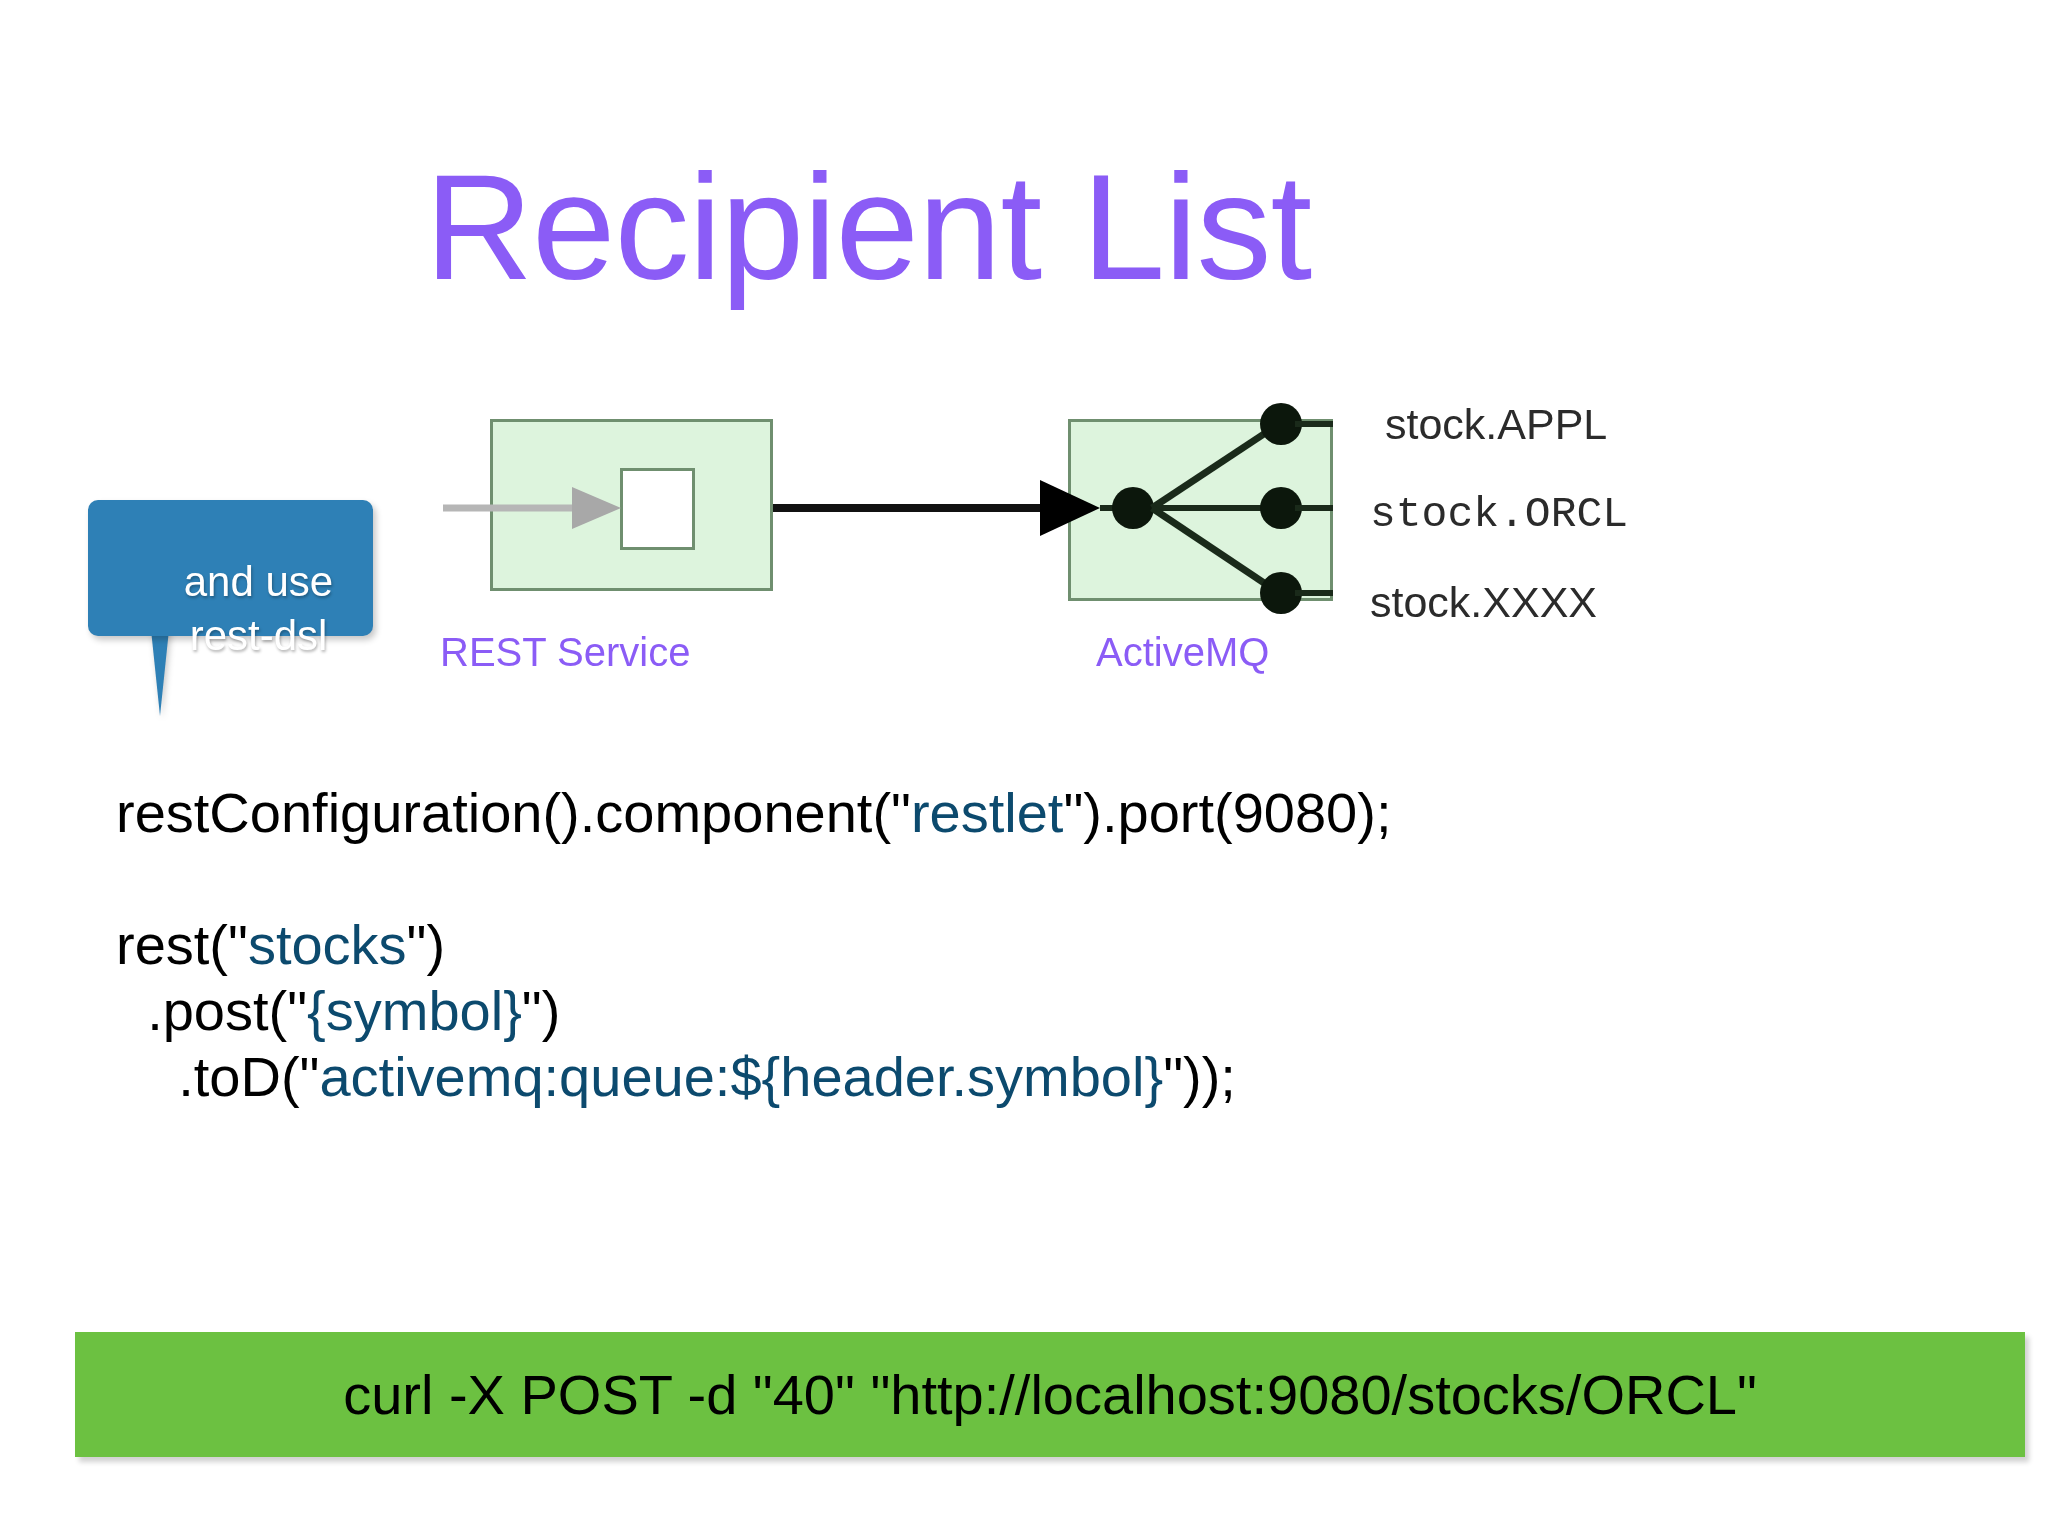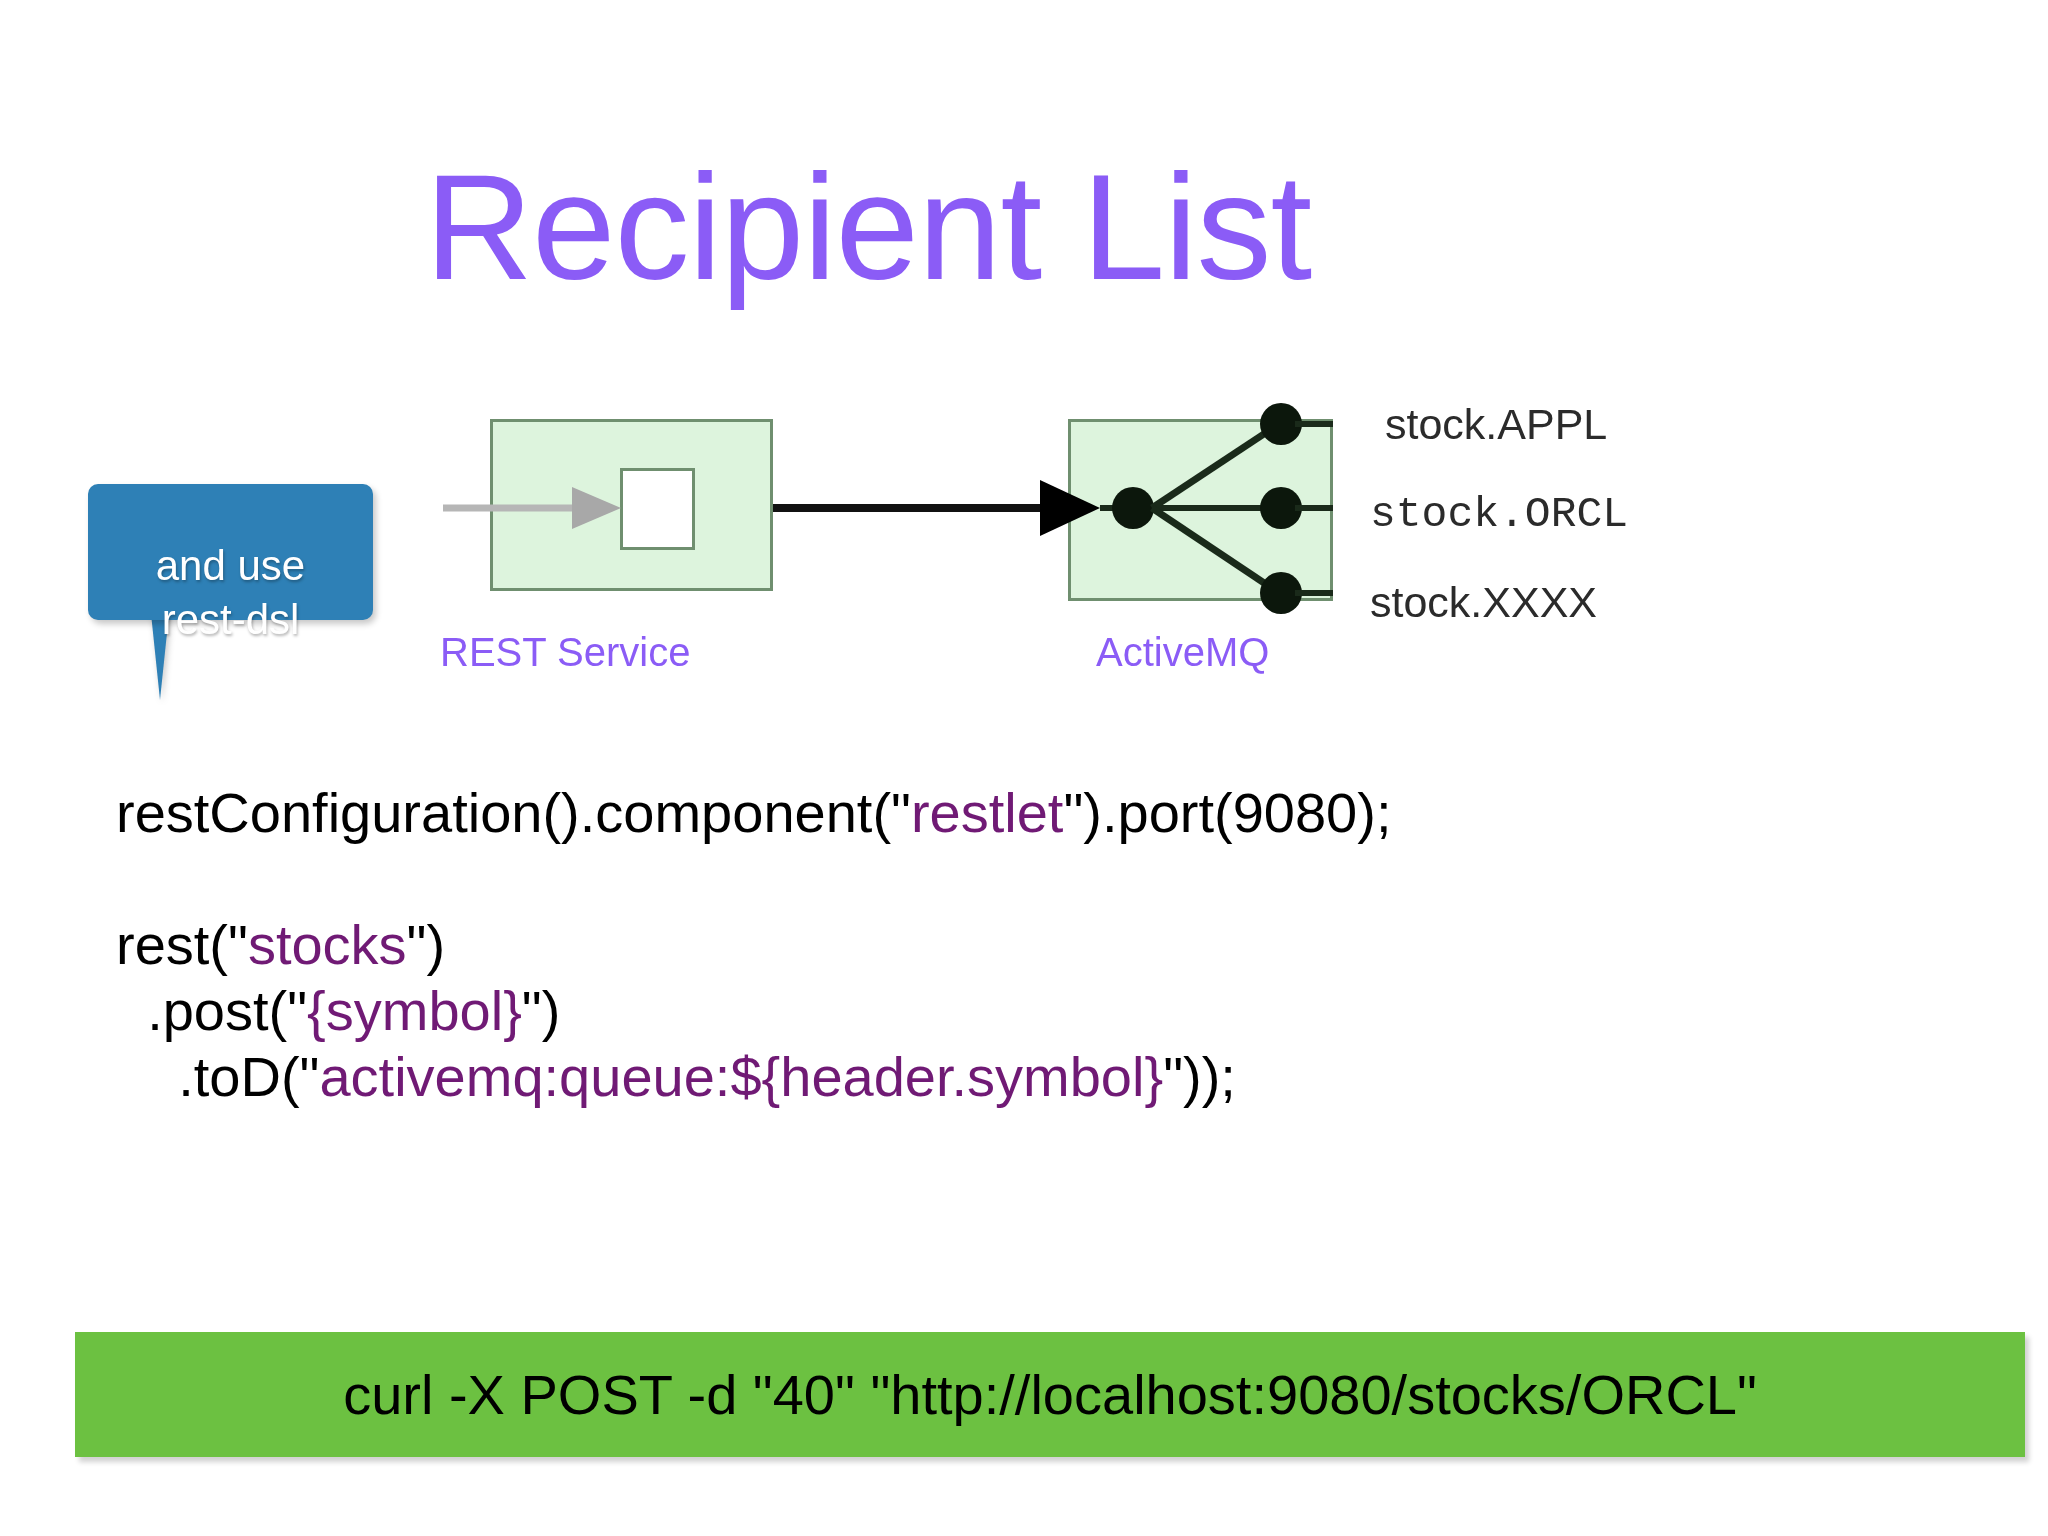--- a/index.html
+++ b/index.html
@@ -101,23 +101,24 @@
     white-space: nowrap;
   }
   #stock-label-0 { top: 400px; margin-left: 15px; }
   #stock-label-1 { top: 490px; font-family: Liberation Mono, monospace; }
   #stock-label-2 { top: 578px; }
 
   
   #callout {
     position: absolute;
     left: 88px;
-    top: 484px;
+    top: 500px;
     width: 285px;
     height: 136px;
+    padding-left: 28px;
   }
   #callout-body {
     position: absolute;
     left: 0; top: 0;
     width: 285px;
     height: 136px;
     background: #2e80b6;
     border-radius: 10px;
     box-shadow: 3px 4px 6px rgba(0,0,0,0.22);
   }
@@ -152,21 +153,21 @@
     top: 780px;
     width: 1800px;
     font-family: "Liberation Sans", sans-serif;
     font-size: 56px;
     line-height: 1.18;
     color: #000000;
     white-space: pre;
   }
   .code-line { display: block; height: 66px; }
   .code-blank { display: block; height: 66px; }
-  .str { color: #701a75; }
+  .str { color: #0c4a6e; }
   .punct { color: #000000; }
 
   
   #command-bar {
     position: absolute;
     left: 75px;
     top: 1332px;
     width: 1950px;
     height: 125px;
     background: #6cc141;

